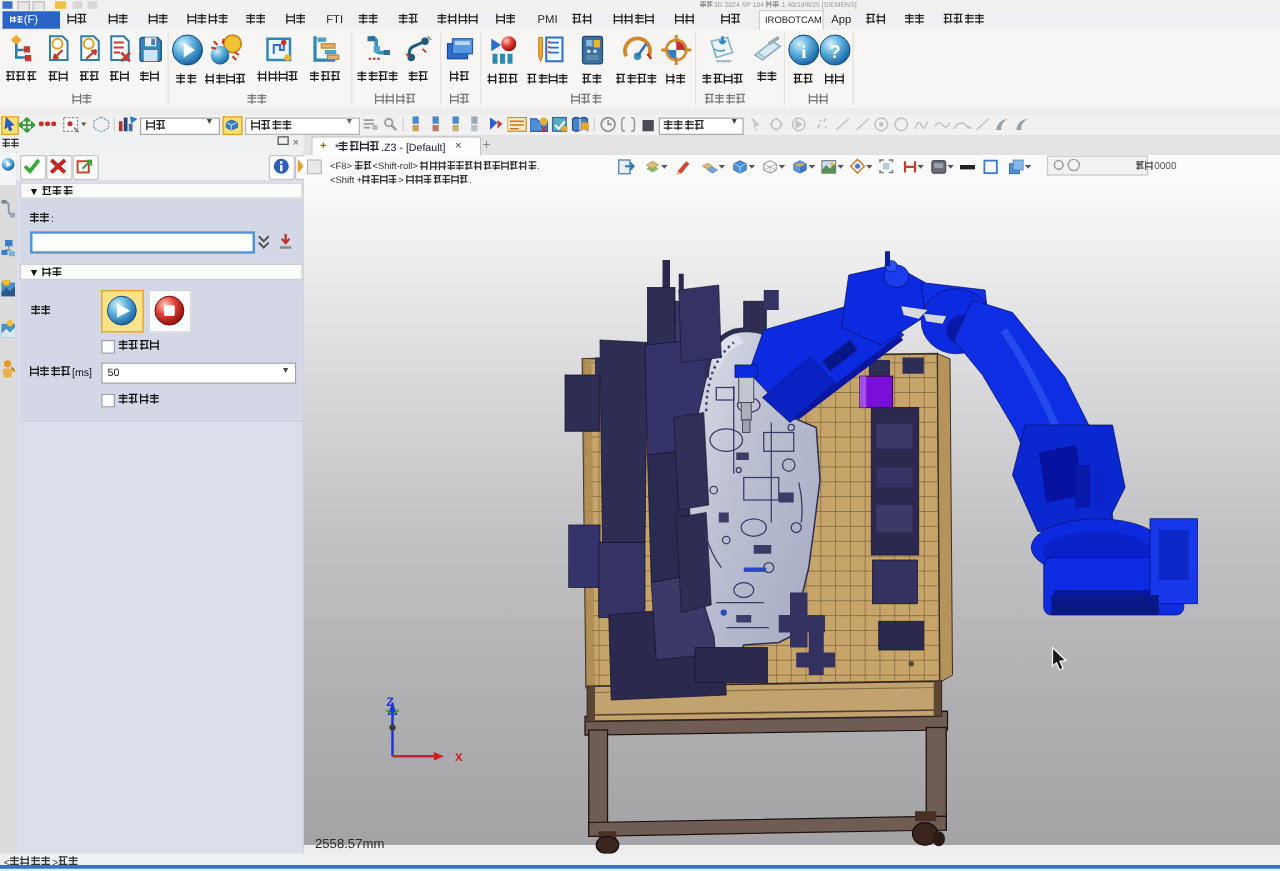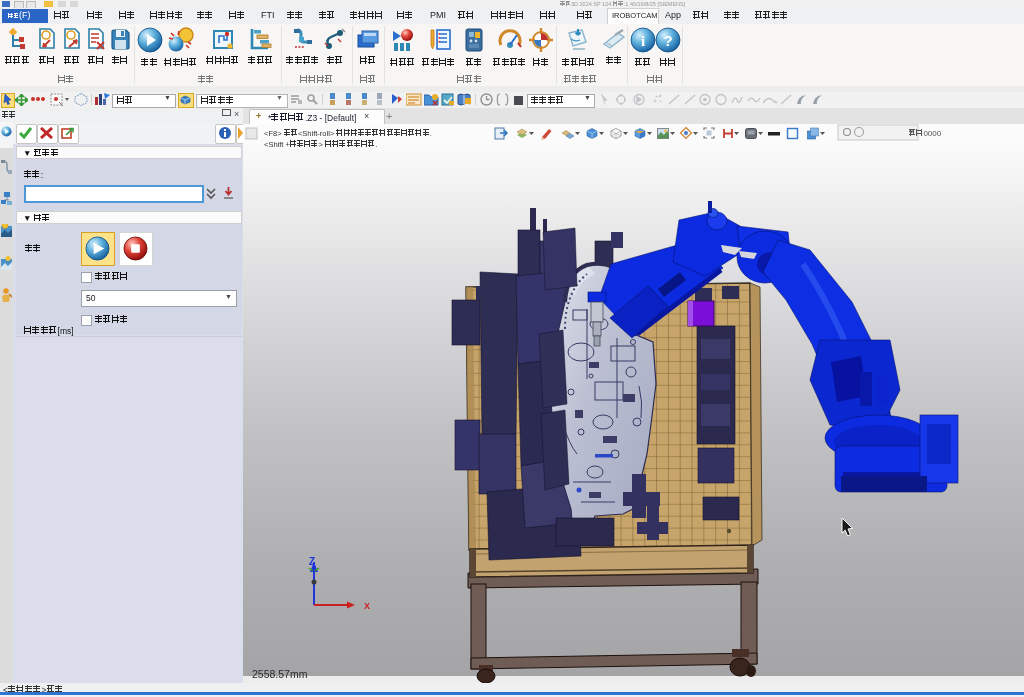--- a/index.html
+++ b/index.html
@@ -453,21 +453,21 @@
       <circle cx="13" cy="13" r="12" fill="url(#sph)" stroke="#0d4a80" stroke-width="0.8"></circle>
       <path d="M9 7 L20 13 L9 19 Z" fill="#fff"></path>
     </svg>
 <div class="abs" style="left:119px;top:232px;width:32px;height:32px;background:#fff;border:1px solid #d5d5d5;"></div>
 <svg class="abs" style="left:123px;top:236px;" width="25" height="25" viewBox="0 0 26 26">
       <circle cx="13" cy="13" r="12" fill="url(#sphR)" stroke="#6a0505" stroke-width="0.8"></circle>
       <rect x="8.5" y="8.5" width="9" height="9" rx="1.5" fill="#fff"></rect>
     </svg>
 <div class="abs" style="left:81px;top:272px;width:9px;height:9px;background:#fdfdfd;border:1px solid #9aa0ac;"></div>
 <span class="abs cjk" style="left:95px;top:271px;"><i class="z g8"></i><i class="y g8"></i><i class="y g8"></i><i class="x g8"></i></span>
-<span class="abs cjk" style="left:24px;top:292px;margin-top:33px;"><i class="x g8"></i><i class="z g8"></i><i class="z g8"></i><i class="y g8"></i>[ms]</span>
+<span class="abs cjk" style="left:24px;top:292px;"><i class="x g8"></i><i class="z g8"></i><i class="z g8"></i><i class="y g8"></i>[ms]</span>
 <div class="abs" style="left:81px;top:290px;width:154px;height:15px;background:#fff;border:1px solid #9aa0a8;"></div>
 <span class="abs" style="left:86px;top:293px;font-size:8.5px;color:#222;">50</span>
 <span class="abs" style="left:225px;top:293px;font-size:7px;color:#444;">▼</span>
 <div class="abs" style="left:81px;top:315px;width:9px;height:9px;background:#fdfdfd;border:1px solid #9aa0ac;"></div>
 <span class="abs cjk" style="left:95px;top:314px;"><i class="z g8"></i><i class="y g8"></i><i class="x g8"></i><i class="z g8"></i></span>
 <div class="abs" style="left:16px;top:336px;width:226px;height:1px;background:#c8ccd8;"></div>
 </div>
 
 <div id="tabbar" class="abs"></div>
 <div class="abs" style="left:249px;top:109px;width:134px;height:15px;background:#fdfdfd;border:1px solid #c0c0c0;border-bottom:none;border-radius:2px 2px 0 0;"></div>

